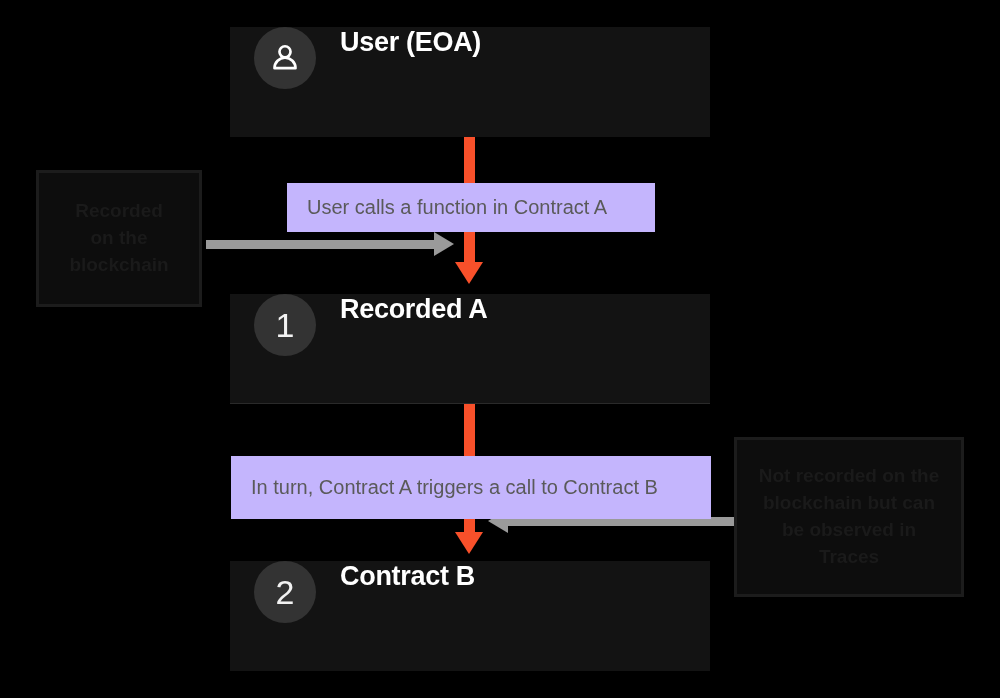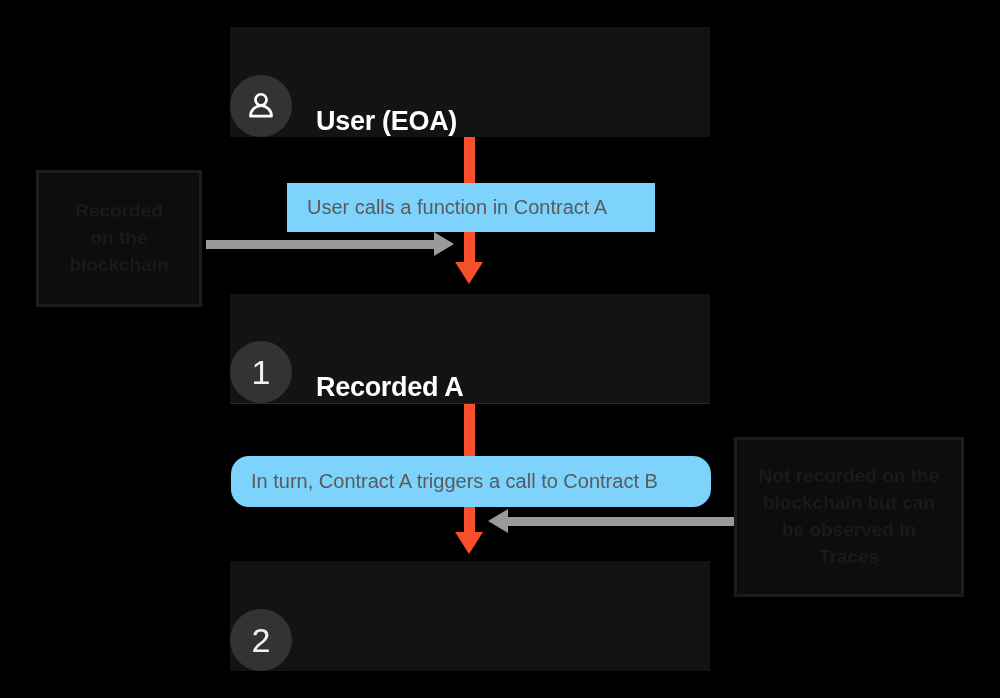--- a/index.html
+++ b/index.html
@@ -1,40 +1,40 @@
 <!DOCTYPE html>
 <html><head>
 <meta charset="utf-8">
 <style>
   html,body{margin:0;padding:0;background:#000;}
   body{width:1000px;height:698px;position:relative;overflow:hidden;
        font-family:"Liberation Sans",sans-serif;}
   #canvas{position:absolute;inset:0;background:#000;}
 
   
-  .node{position:absolute;background:#131313;display:flex;align-items:flex-end;
-        box-sizing:border-box;z-index:3;}
+  .node{position:absolute;background:#131313;display:flex;align-items:flex-start;
+        box-sizing:border-box;padding-left:24px;z-index:3;}
   .node.hasline{border-bottom:1px solid #2a2a2a;}
   .badge{width:62px;height:62px;border-radius:50%;background:#333333;
          display:flex;align-items:center;justify-content:center;flex:0 0 auto;}
   .badge-num{color:#f2f2f2;font-size:34px;font-weight:400;line-height:1;
              font-family:"Liberation Sans",sans-serif;}
   .node-title{color:#ffffff;font-size:27px;font-weight:bold;margin-left:24px;
               letter-spacing:-0.3px;}
 
   
   .conn{position:absolute;z-index:2;}
   .conn-line{position:absolute;width:11px;background:#f8502a;left:0;top:0;}
   .conn-head{position:absolute;width:0;height:0;left:-9px;
              border-left:14.5px solid transparent;
              border-right:14.5px solid transparent;
              border-top:22px solid #f8502a;}
 
   
-  .chip{position:absolute;background:#7dd3fc;display:flex;align-items:center;
+  .chip{position:absolute;background:#c4b5fd;display:flex;align-items:center;
         box-sizing:border-box;padding:0 20px;z-index:4;}
   .chip-text{color:#5a5a5a;font-size:20px;white-space:nowrap;}
 
   
   .callout{position:absolute;background:#0d0d0d;border:3px solid #1c1c1c;
            box-sizing:border-box;display:flex;align-items:center;
            justify-content:center;z-index:4;}
   .callout-text{color:#1a1a1a;font-size:19px;font-weight:bold;text-align:center;
                 line-height:1.42;}
 
@@ -88,28 +88,29 @@
     <div class="chip-text">User calls a function in Contract A</div>
   </div>
 
   <div class="node hasline" style="left:230px;top:294px;width:480px;height:110px;">
     <div class="badge">
       <span class="badge-num">1</span>
     </div>
     <div class="node-title">Recorded A</div>
   </div>
 
-  <div class="chip" style="left:231px;top:456px;width:480px;height:51px;border-radius:18px;">
+  <div class="chip" style="left:231px;top:456px;width:480px;height:63px;">
     <div class="chip-text">In turn, Contract A triggers a call to Contract B</div>
   </div>
 
   <div class="node" style="left:230px;top:561px;width:480px;height:110px;">
     <div class="badge">
       <span class="badge-num">2</span>
     </div>
+    <div class="node-title">Contract B</div>
   </div>
 
   <div class="callout" style="left:36px;top:170px;width:166px;height:137px;">
     <div class="callout-text">
       <div>Recorded</div>
       <div>on the</div>
       <div>blockchain</div>
     </div>
   </div>
 

